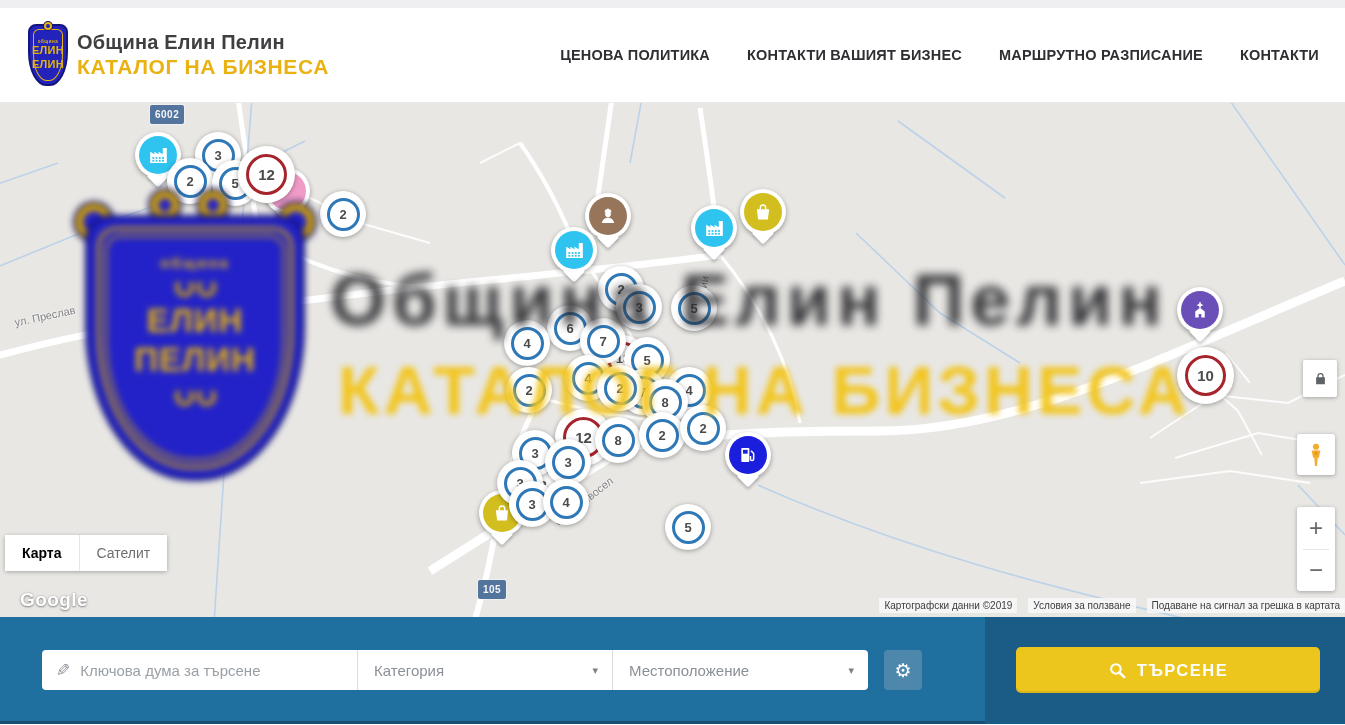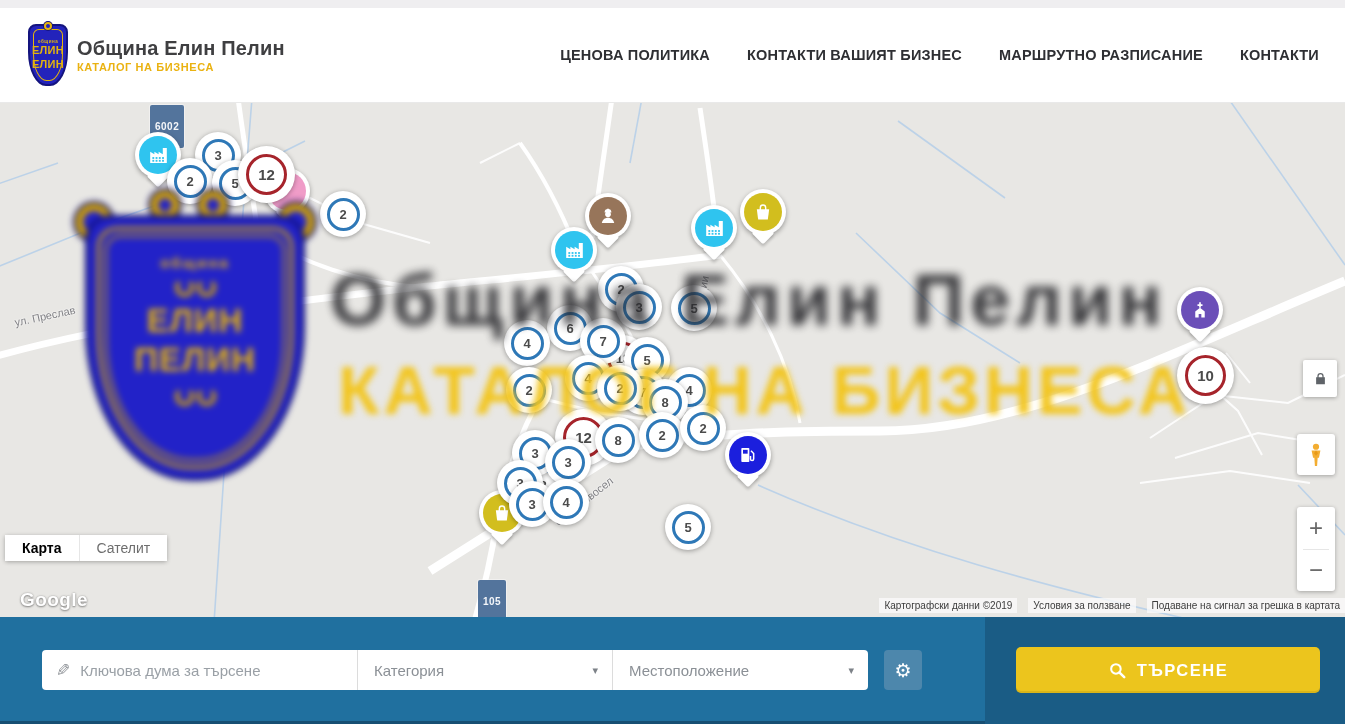--- a/index.html
+++ b/index.html
@@ -8,30 +8,30 @@
   
   .topstrip { height:8px; background:#efeef0; }
   header { position:relative; height:95px; background:#fff; border-bottom:1px solid #e9e9e9; display:flex; align-items:center; justify-content:space-between; padding:0 26px 0 28px; }
   .logo { display:flex; align-items:center; gap:9px; cursor:pointer; }
   .crest-sm { position:relative; width:40px; height:62px; background:#2323bb; border:2px solid #14147e; border-radius:8px 8px 45% 45% / 8px 8px 55% 55%; display:flex; flex-direction:column; align-items:center; justify-content:center; }
   .crest-sm::before { content:''; position:absolute; inset:3px; border:1.5px solid #e4b50d; border-radius:6px 6px 45% 45% / 6px 6px 52% 52%; }
   .crest-sm .c-top { font-size:4.5px; color:#e4b50d; font-weight:bold; letter-spacing:.5px; }
   .crest-sm .c-n { font-size:11px; color:#e4b50d; font-weight:bold; line-height:1.25; letter-spacing:.3px; }
   .crest-sm .knob { position:absolute; top:-4px; left:50%; margin-left:-4px; width:8px; height:8px; border-radius:50%; background:#2323bb; border:2px solid #e4b50d; box-shadow:0 0 0 1px #14147e; }
   .titles .t1 { font-size:20px; font-weight:bold; color:#3f3f41; letter-spacing:.2px; }
-  .titles .t2 { font-size:11px; font-weight:bold; color:#eab211; letter-spacing:.6px; margin-top:1px; }
+  .titles .t2 { font-size:21px; font-weight:bold; color:#eab211; letter-spacing:.6px; margin-top:1px; }
   nav { display:flex; gap:37px; align-items:center; }
   nav a { text-decoration:none; font-size:14.5px; font-weight:bold; color:#2e2f33; letter-spacing:.2px; cursor:pointer; white-space:nowrap; }
 
   
   .map { position:relative; width:1345px; height:514px; background:#e8e7e4; overflow:hidden; }
   .roads { position:absolute; inset:0; z-index:1; }
   .labels-layer { position:absolute; inset:0; z-index:5; }
   .street { position:absolute; color:#7f7f83; font-size:11px; white-space:nowrap; text-shadow:0 0 2px #fff,0 0 2px #fff; }
-  .badge { position:absolute; background:#53749c; color:#f4f6f9; font-size:10px; font-weight:bold; padding:16px 5px; border-radius:2px; letter-spacing:.5px; box-shadow:0 0 0 1px rgba(255,255,255,.4); }
+  .badge { position:absolute; background:#53749c; color:#f4f6f9; font-size:10px; font-weight:bold; padding:4px 5px; border-radius:2px; letter-spacing:.5px; box-shadow:0 0 0 1px rgba(255,255,255,.4); }
   .markers { position:absolute; inset:0; z-index:10; }
 
   .pin { position:absolute; width:46px; height:46px; margin:-23px 0 0 -23px; background:#fff; border-radius:50%; box-shadow:0 2px 5px rgba(0,0,0,.35); cursor:pointer; }
   .pin .tip { position:absolute; left:50%; bottom:-6px; width:16px; height:16px; margin-left:-8px; transform:rotate(45deg); background:#fff; border-radius:2px; box-shadow:2px 2px 3px rgba(0,0,0,.2); }
   .pin .disc { position:absolute; inset:4px; border-radius:50%; display:flex; align-items:center; justify-content:center; }
 
   .cluster { position:absolute; width:46px; height:46px; margin:-23px 0 0 -23px; background:#fff; border-radius:50%; box-shadow:0 1px 5px rgba(0,0,0,.35); display:flex; align-items:center; justify-content:center; cursor:pointer; }
   .cluster .ring { width:33px; height:33px; border:3px solid #2e78b7; border-radius:50%; background:#fff; display:flex; align-items:center; justify-content:center; }
   .cluster .num { font-size:13px; font-weight:bold; color:#4b4b4b; }
   .cluster.red .ring { border-color:#a6242b; }
@@ -58,21 +58,21 @@
   .wm-title { position:absolute; left:330px; top:156px; font-size:72px; font-weight:bold; color:#2a2a2e; letter-spacing:6px; white-space:nowrap; filter:blur(5px); opacity:.95; }
   .wm-sub { position:absolute; left:338px; top:248px; font-size:68px; font-weight:bold; color:#f2c51e; letter-spacing:4px; white-space:nowrap; filter:blur(3px); }
 
   
   .ctl { position:absolute; z-index:40; background:#fff; box-shadow:0 1px 4px rgba(0,0,0,.3); }
   .lock-btn { left:1303px; top:257px; width:34px; height:37px; border-radius:2px; display:flex; align-items:center; justify-content:center; cursor:pointer; }
   .pegman { left:1297px; top:331px; width:38px; height:41px; border-radius:3px; display:flex; align-items:center; justify-content:center; cursor:pointer; }
   .zoombox { left:1297px; top:404px; width:38px; height:84px; border-radius:3px; display:flex; flex-direction:column; }
   .zoombox button { flex:1; border:0; background:transparent; font-size:24px; color:#666; cursor:pointer; font-family:inherit; line-height:1; }
   .zoombox .zdiv { height:1px; background:#e6e6e6; margin:0 6px; }
-  .maptype { left:5px; top:432px; height:26px; border-radius:2px; display:flex; }
+  .maptype { left:5px; top:432px; height:36px; border-radius:2px; display:flex; }
   .maptype .mt { padding:0 17px; display:flex; align-items:center; font-size:14px; background:#fff; cursor:pointer; border:0; font-family:inherit; }
   .maptype .mt.sel { font-weight:bold; color:#000; }
   .maptype .mt.alt { color:#6e6e6e; border-left:1px solid #e6e6e6; }
   .google { position:absolute; left:8px; bottom:6px; z-index:40; font-size:19px; font-weight:bold; color:#fff; letter-spacing:.4px; text-shadow:0 1px 2px rgba(70,70,70,.55),0 0 2px rgba(70,70,70,.4); cursor:pointer;margin-left:12px; }
   .attrib { position:absolute; right:0; bottom:4px; z-index:41; display:flex; gap:11px; }
   .attrib span, .attrib a { background:rgba(250,250,250,.8); color:#3c3c3c; font-size:10px; padding:2px 5px; text-decoration:none; white-space:nowrap; }
   .attrib a { cursor:pointer; }
 
   
   .footer { position:relative; width:1345px; height:107px; background:#20709f; border-bottom:3px solid #174f73; }

